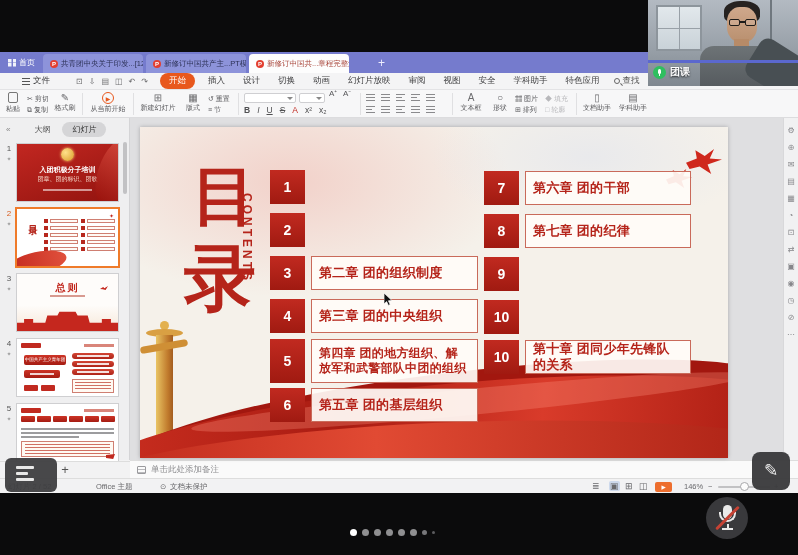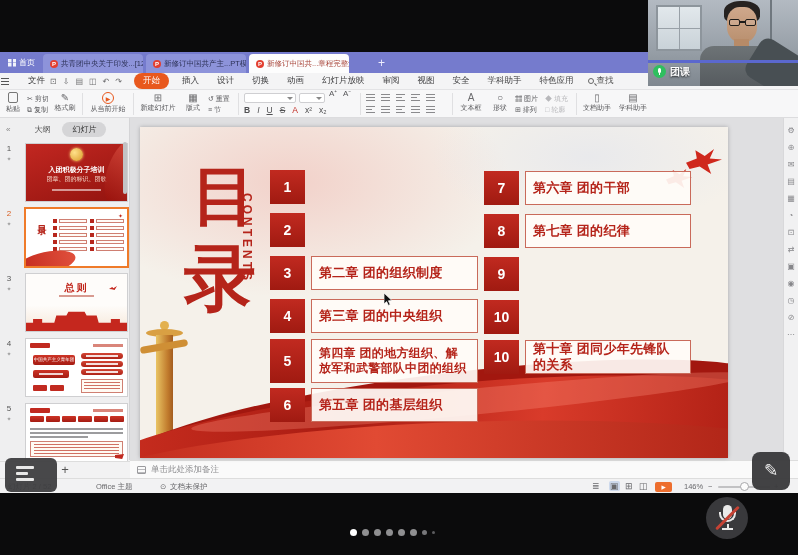--- a/index.html
+++ b/index.html
@@ -21,21 +21,21 @@
   .tab { height:19px; margin-right:3px; border-radius:4px 4px 0 0; background:#8d93da; color:#2c3156;
     font-size:7.5px; display:flex; align-items:center; gap:3px; padding:0 7px; max-width:100px; white-space:nowrap; overflow:hidden; }
   .tab.active { background:#fdfdfd; color:#a8453a; }
   .pbadge { min-width:8px; width:8px; height:8px; border-radius:50%; background:#e33f30; color:#fff; font-size:6px;
     font-weight:bold; display:flex; align-items:center; justify-content:center; }
   .newtab { color:#eef; font-size:12px; margin-left:26px; margin-bottom:3px; }
 
   
   .menubar { position:absolute; left:0; top:21px; width:798px; height:17px; background:#f4f4f5; border-bottom:1px solid #e3e3e5;
     display:flex; align-items:center; font-size:8.5px; color:#3c3c3e; }
-  .mfile { display:flex; align-items:center; gap:19px; padding:0 1px; }
+  .mfile { display:flex; align-items:center; gap:3px; padding:0 22px; }
   .burger { width:8px; height:7px; background:repeating-linear-gradient(#555 0 1px, transparent 1px 3px); }
   .quick { display:flex; gap:6px; color:#6e6e70; font-size:8px; margin:0 8px 0 4px; }
   .mitem { padding:0 9px; }
   .mitem.pill { background:#e8581d; color:#fff; border-radius:8px; padding:2px 9px; margin:0 4px; }
   .msearch { display:flex; align-items:center; gap:2px; margin-left:6px; color:#555; }
   .lens { width:6px; height:6px; border:1px solid #666; border-radius:50%; position:relative; }
   .lens:after { content:""; position:absolute; left:5px; top:5px; width:3px; height:1px; background:#666; transform:rotate(45deg); }
 
   
   .toolbar { position:absolute; left:0; top:38px; width:798px; height:28px; background:#f7f7f8; border-bottom:1px solid #dcdcde; font-size:7px; color:#57575a; }
@@ -61,21 +61,21 @@
   .workarea { position:absolute; left:0; top:66px; width:798px; height:342px; background:#dfdfe1; }
 
   
   .panel { position:absolute; left:0; top:0; width:130px; height:342px; background:#efeff0; border-right:1px solid #d4d4d6; }
   .phead { position:absolute; left:0; top:0; width:100%; height:22px; display:flex; align-items:center; font-size:8px; color:#555; }
   .pcollapse { padding:0 6px; color:#888; }
   .ptab-outline { margin-left:18px; }
   .ptab-pill { margin-left:12px; background:#d5d5d7; border-radius:8px; padding:2px 10px; color:#333; }
   .numcol { position:absolute; left:4px; width:10px; text-align:center; font-size:8px; color:#555; }
   .pstar { display:block; font-size:6px; color:#999; margin-top:2px; }
-  .thumb { position:absolute; left:26px; width:101px; height:57px; background:#fff; box-shadow:0 0 0 1px #cfcfd1; overflow:hidden; }
+  .thumb { position:absolute; left:17px; width:101px; height:57px; background:#fff; box-shadow:0 0 0 1px #cfcfd1; overflow:hidden; }
   .thumb.selected { box-shadow:0 0 0 2px #ef7b2a; }
   .pscroll { position:absolute; right:2px; top:24px; width:4px; height:52px; border-radius:2px; background:#c2c2c4; }
 
   
   .t1 { background:linear-gradient(160deg,#c22721,#93140f); }
   .t1-emblem { position:absolute; left:44px; top:4px; width:13px; height:13px; border-radius:50%;
     background:radial-gradient(circle at 35% 35%, #ffe08a, #d99a26); box-shadow:0 0 3px #ffd97a; }
   .t1-l1 { position:absolute; left:0; top:21px; width:100%; text-align:center; color:#fff; font-weight:bold; font-size:7px; }
   .t1-l2 { position:absolute; left:0; top:31px; width:100%; text-align:center; color:#f7ddcf; font-size:6px; }
   .t1-bar { position:absolute; left:26px; top:45px; width:49px; height:2px; background:rgba(255,255,255,.55); }
@@ -206,21 +206,21 @@
   .face { position:absolute; left:79px; top:7px; width:30px; height:35px; border-radius:42%; background:linear-gradient(#cfa88c,#b9906f); }
   .glasses { position:absolute; left:81px; top:19px; width:27px; height:8px; }
   .glasses i { position:absolute; width:11px; height:7px; border:1.5px solid #1e1c1a; border-radius:2px; background:rgba(255,255,255,.12); }
   .glasses i.r { right:0; }
   .glasses b { position:absolute; left:11px; top:2px; width:5px; height:1.5px; background:#1e1c1a; }
   .neck { position:absolute; left:86px; top:39px; width:15px; height:10px; background:#b78b68; }
   .torso { position:absolute; left:52px; top:46px; width:88px; height:44px; border-radius:14px 16px 0 0;
     background:linear-gradient(#6d7376,#54595d); }
   .arm { position:absolute; left:100px; top:50px; width:70px; height:44px; background:#484f53; transform:rotate(32deg); border-radius:10px; }
   .cam-accent { position:absolute; left:0; top:60px; width:150px; height:3px; background:#5b68ce; }
-  .cam-label { position:absolute; left:5px; top:65px; display:flex; align-items:flex-start; gap:4px; }
+  .cam-label { position:absolute; left:5px; top:65px; display:flex; align-items:center; gap:4px; }
   .micdot { width:13px; height:13px; border-radius:50%; background:#2fbf5f; position:relative; }
   .micdot i { position:absolute; left:5px; top:3px; width:3px; height:5px; border-radius:2px; background:#fff; }
   .micdot b { position:absolute; left:6px; top:8px; width:1px; height:2px; background:#fff; }
   .cam-name { color:#fff; font-size:10px; font-weight:bold; text-shadow:0 1px 2px rgba(0,0,0,.8); }
 
   .ovl-grid { position:absolute; left:5px; top:458px; width:52px; height:34px; border-radius:6px; background:rgba(62,62,64,.95); z-index:7; }
   .ovl-grid i { position:absolute; left:11px; height:2.5px; border-radius:1px; background:#e8e8e8; }
   .ovl-pen { position:absolute; left:752px; top:452px; width:38px; height:38px; border-radius:8px; background:rgba(58,58,60,.96);
     z-index:7; color:#f0f0f0; font-size:17px; text-align:center; line-height:38px; }
   .ovl-mic { position:absolute; left:706px; top:497px; width:42px; height:42px; border-radius:50%; background:#39393c; z-index:7; }

